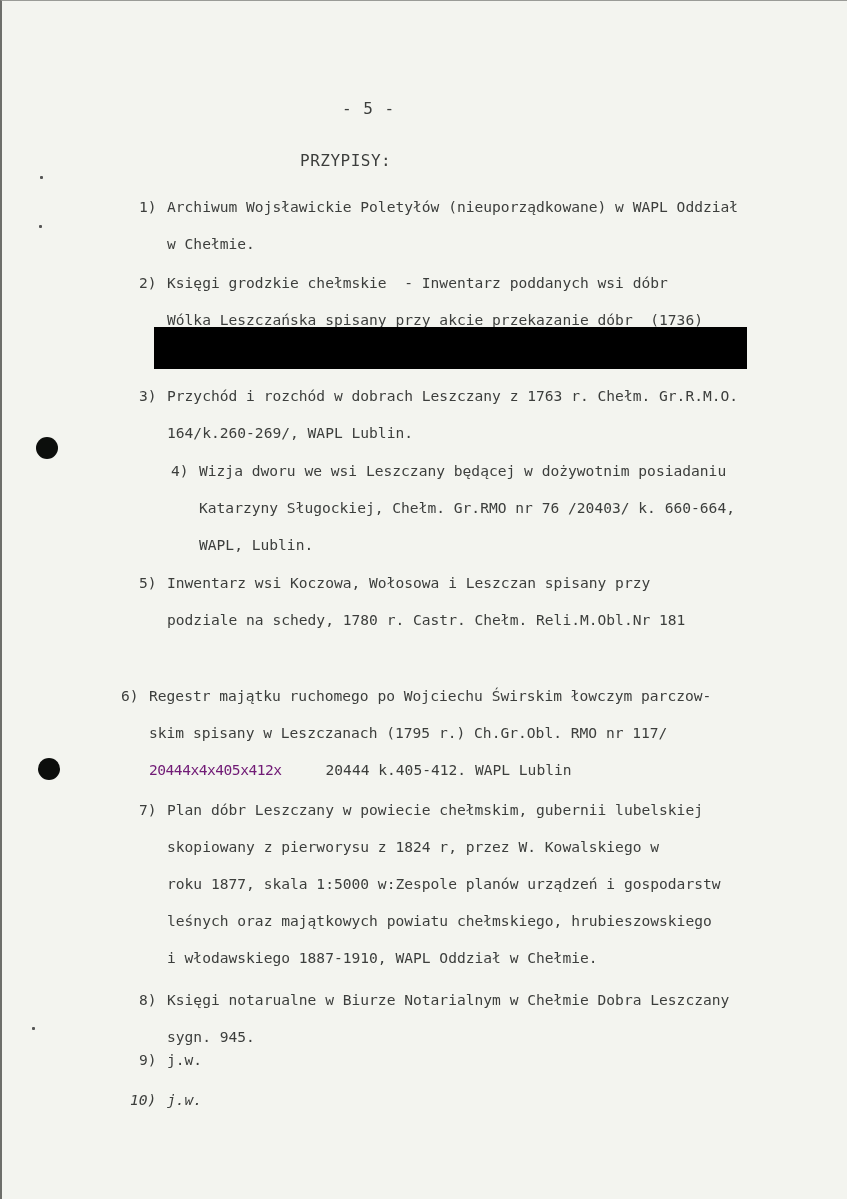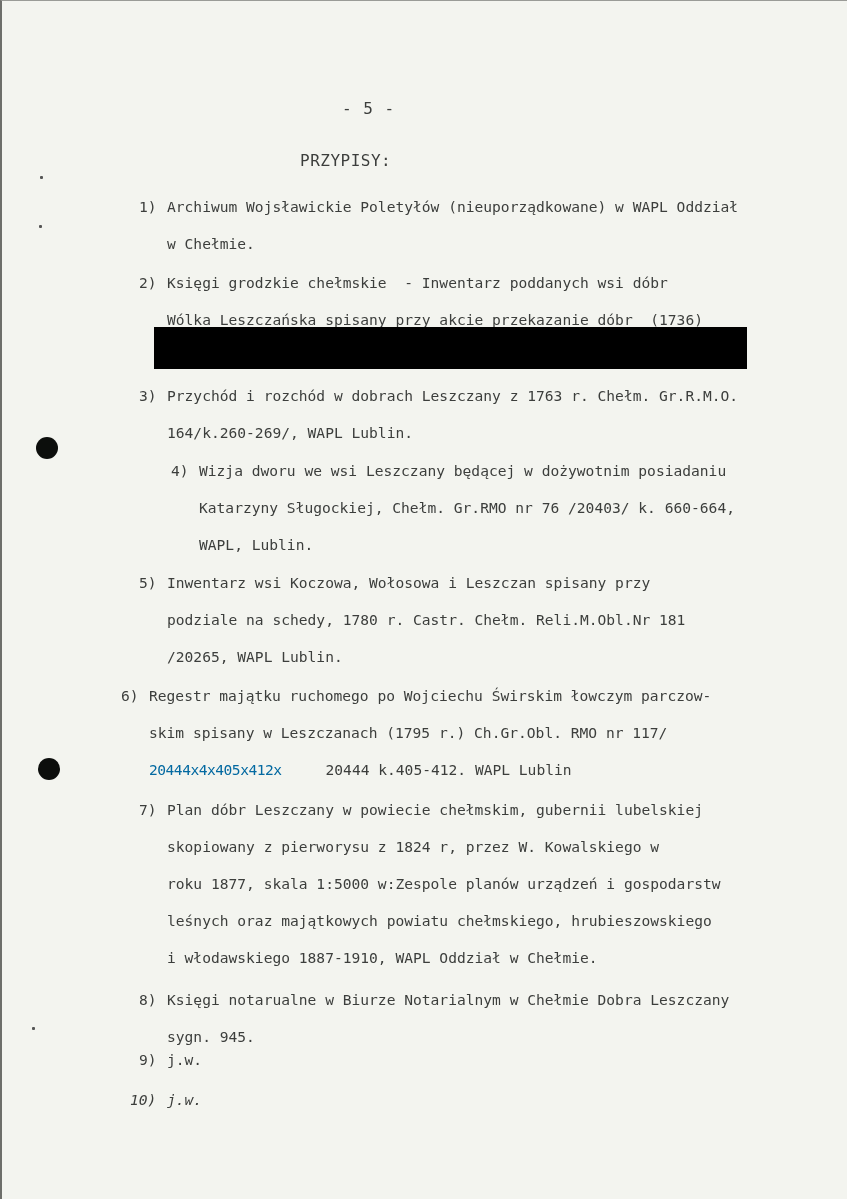--- a/index.html
+++ b/index.html
@@ -69,21 +69,21 @@
       padding-left: 28px;
     }
     .redaction {
       position: absolute;
       left: 152px; top: 326px;
       width: 593px; height: 42px;
       background: #000;
     }
     .overstrike {
       letter-spacing: -0.5px;
-      color: #0369a1;
+      color: #701a75;
     }
   </style>
 </head>
 <body>
 
 <div class="page">
 
   <div class="punch-hole" style="left:34px; top:436px;"></div>
   <div class="punch-hole" style="left:36px; top:757px;"></div>
 
@@ -112,21 +112,20 @@
 
   <div class="footnote" style="left:137px; top:451px;margin-left:32px;">
     <span class="fn-line"><span class="fn-num">4)</span><span>Wizja dworu we wsi Leszczany będącej w dożywotnim posiadaniu</span></span>
     <span class="fn-line cont">Katarzyny Sługockiej, Chełm. Gr.RMO nr 76 /20403/ k. 660-664,</span>
     <span class="fn-line cont">WAPL, Lublin.</span>
   </div>
 
   <div class="footnote" style="left:137px; top:563px;">
     <span class="fn-line"><span class="fn-num">5)</span><span>Inwentarz wsi Koczowa, Wołosowa i Leszczan spisany przy</span></span>
     <span class="fn-line cont">podziale na schedy, 1780 r. Castr. Chełm. Reli.M.Obl.Nr 181</span>
-    <span class="fn-line cont">/20265, WAPL Lublin.</span>
   </div>
 
   <div class="footnote" style="left:119px; top:676px;">
     <span class="fn-line"><span class="fn-num">6)</span><span>Regestr majątku ruchomego po Wojciechu Świrskim łowczym parczow-</span></span>
     <span class="fn-line cont">skim spisany w Leszczanach (1795 r.) Ch.Gr.Obl. RMO nr 117/</span>
     <span class="fn-line cont"><span class="overstrike">20444x4x405x412x</span><span>     </span><span>20444 k.405-412. WAPL Lublin</span></span>
   </div>
 
   <div class="footnote" style="left:137px; top:790px;">
     <span class="fn-line"><span class="fn-num">7)</span><span>Plan dóbr Leszczany w powiecie chełmskim, gubernii lubelskiej</span></span>

